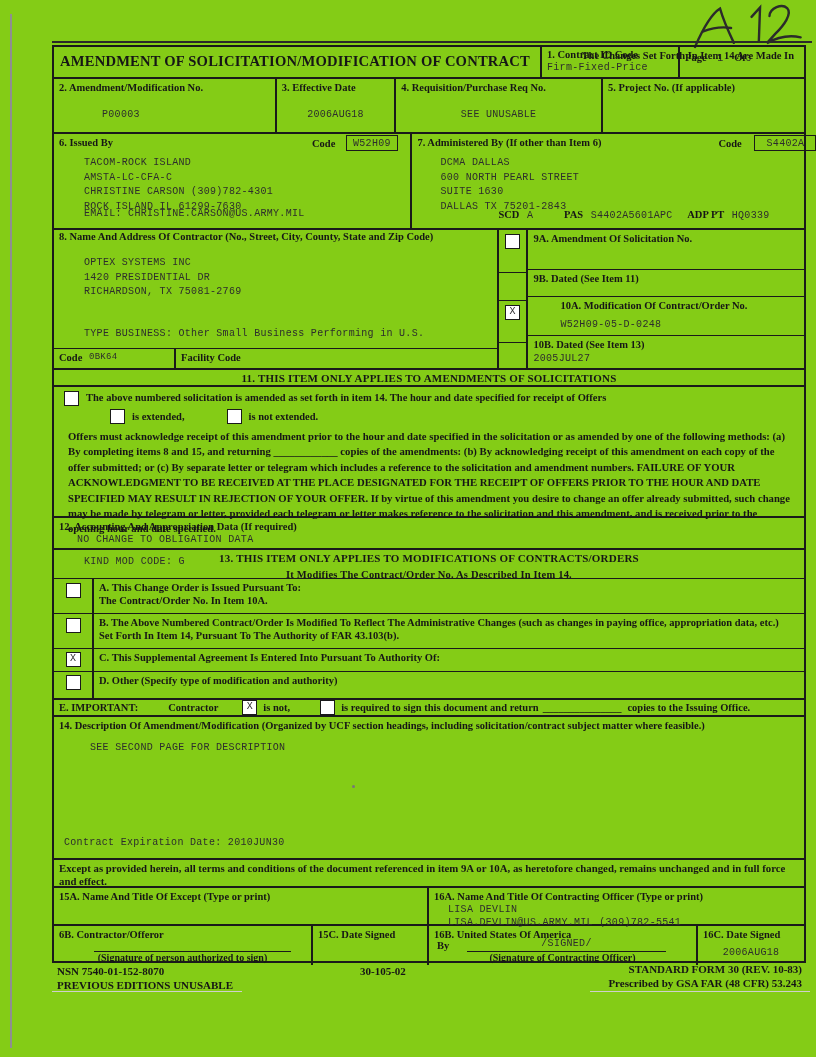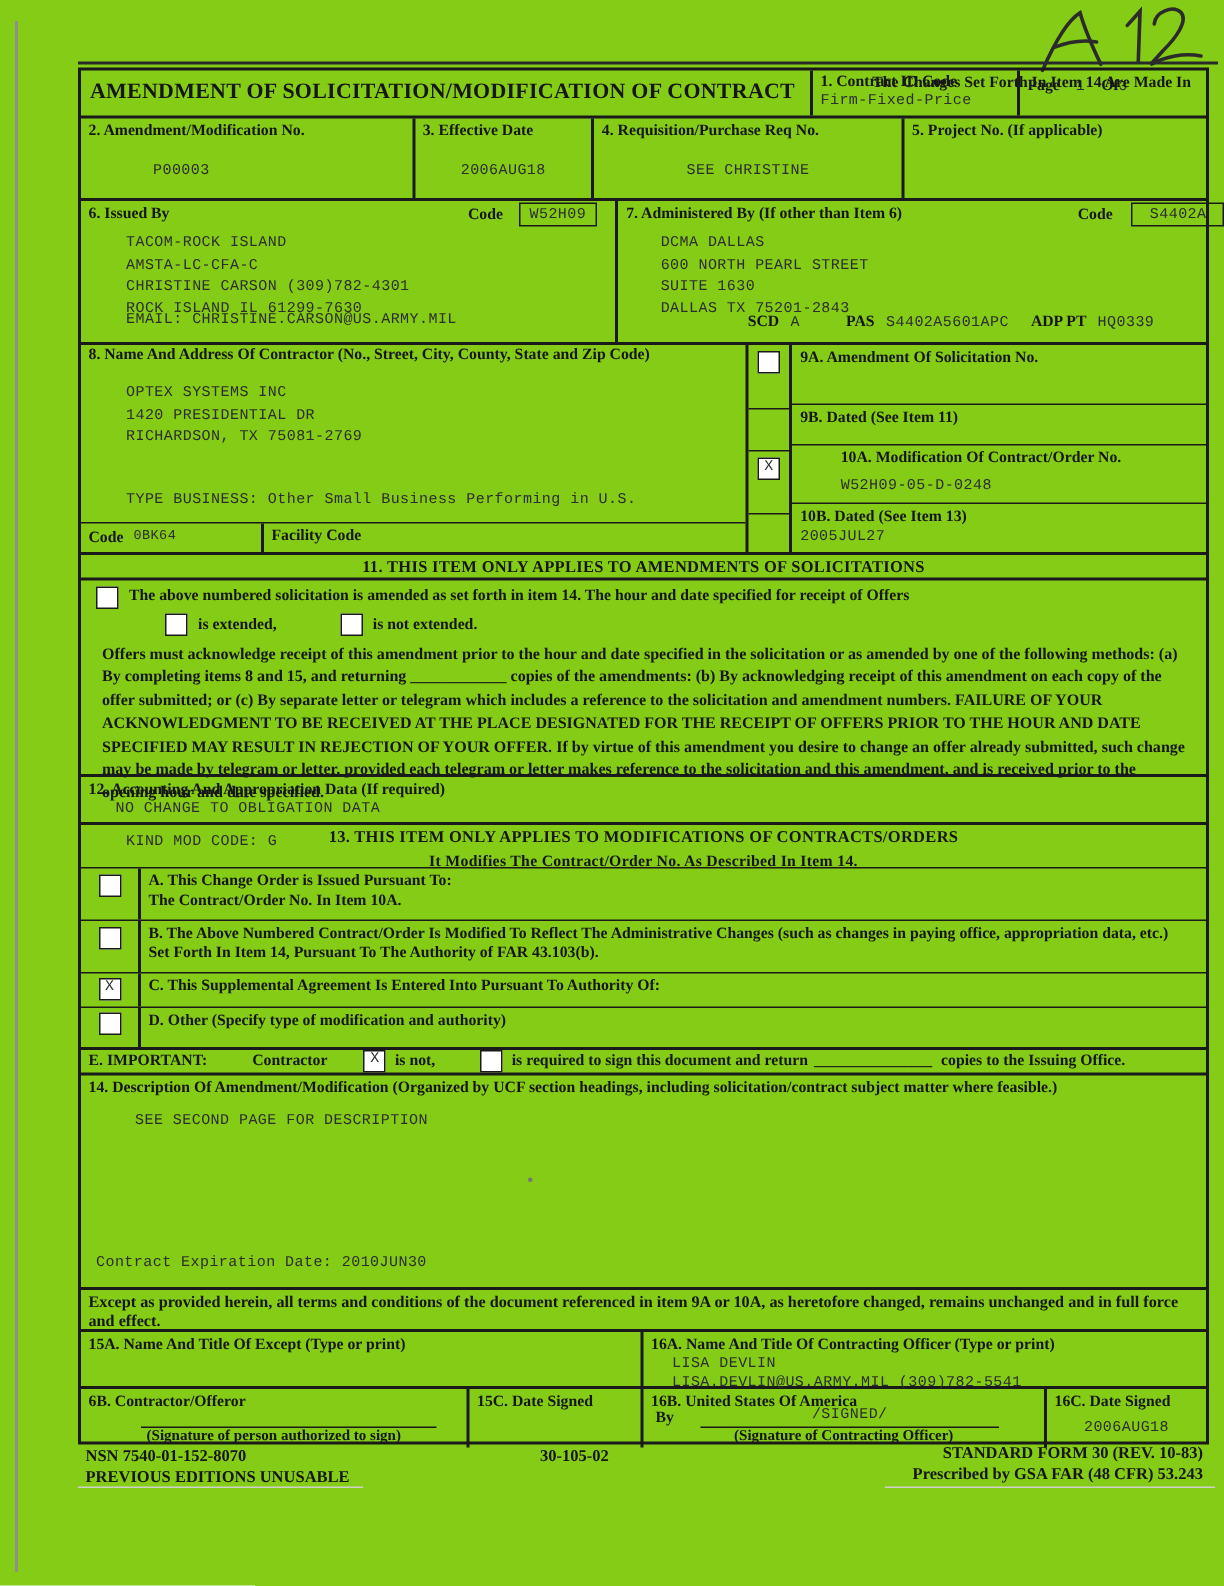--- a/index.html
+++ b/index.html
@@ -77,21 +77,21 @@
       <div class="cell" style="width:222px;">
         <div>2. Amendment/Modification No.</div>
         <div class="mono" style="position:absolute;left:48px;top:29px;">P00003</div>
       </div>
       <div class="cell bl2" style="width:120px;">
         <div>3. Effective Date</div>
         <div class="mono" style="position:absolute;left:0;right:0;top:29px;text-align:center;">2006AUG18</div>
       </div>
       <div class="cell bl2" style="width:208px;">
         <div>4. Requisition/Purchase Req No.</div>
-        <div class="mono" style="position:absolute;left:0;right:0;top:29px;text-align:center;">SEE CHRISTINE</div>
+        <div class="mono" style="position:absolute;left:0;right:0;top:29px;text-align:center;">SEE UNUSABLE</div>
       </div>
       <div class="cell bl2" style="width:204px;">
         <div>5. Project No. (If applicable)</div>
         <div class="mono"></div>
       </div>
     </div>
 
     <div class="row bt2" style="height:96px;gap:28px;">
       <div class="cell" style="width:343px;">
         <span>6. Issued By</span>

